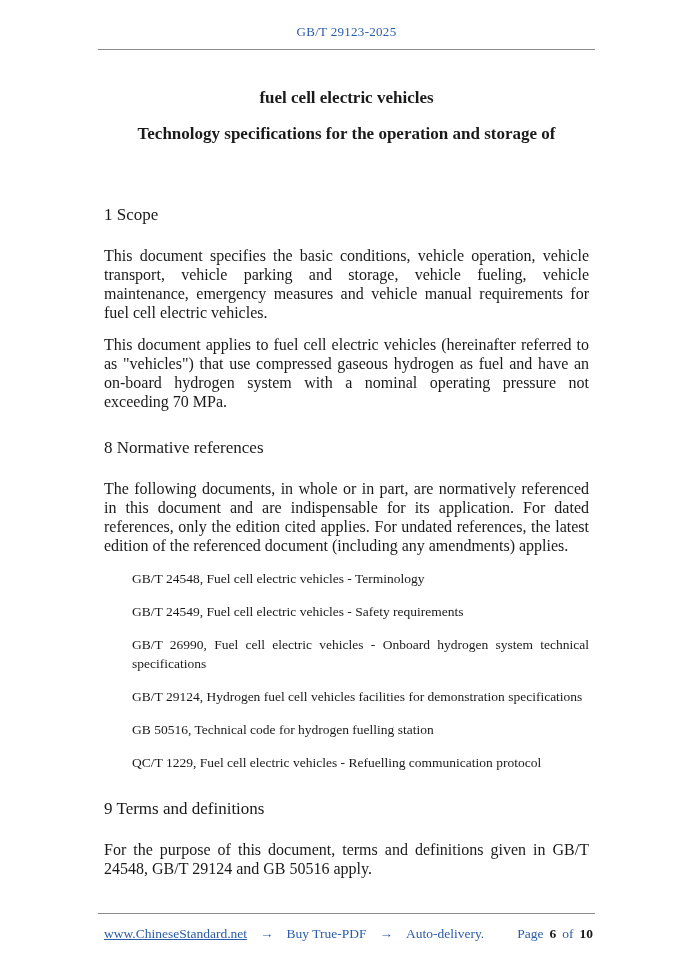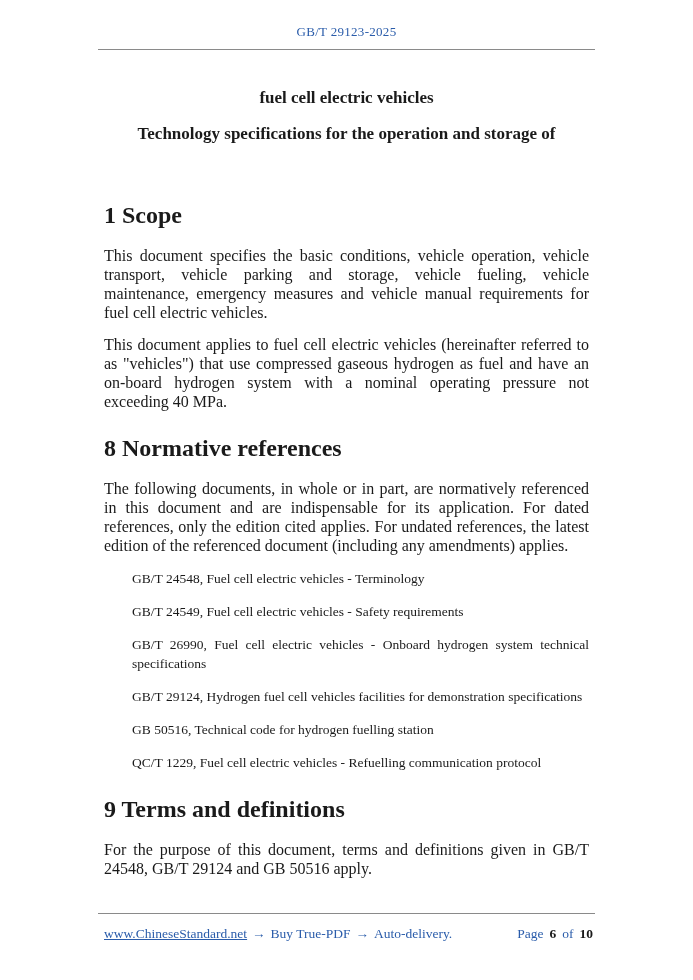--- a/index.html
+++ b/index.html
@@ -34,22 +34,22 @@
   .content { padding: 0 104px; }
   .doc-title {
     margin: 30px 0 0 0;
     font-size: 17px;
     font-weight: bold;
     text-align: center;
     line-height: 36px;
   }
   .title-line { display: block; }
   h2.section-heading {
-    font-size: 24px;
-    font-weight: bold;
+    font-size: 17px;
+    font-weight: normal;
     margin: 52px 0 20px 0;
     line-height: 22px;
   }
   h2.section-heading.tight { margin-top: 26px; }
   p.body-text {
     font-size: 16px;
     line-height: 19px;
     text-align: justify;
     margin: 13px 0;
   }
@@ -67,21 +67,21 @@
   }
   .footer-rule { border-bottom: 1px solid var(--rule-gray); height: 0; }
   .footer-row {
     display: flex;
     justify-content: space-between;
     align-items: baseline;
     padding-top: 12px;
     font-size: 13.5px;
     color: var(--accent-blue);
   }
-  .footer-left { display: flex; gap: 5px; align-items: baseline; padding-left: 6px; }
+  .footer-left { display: flex; gap: 13px; align-items: baseline; padding-left: 6px; }
   .footer-link {
     color: var(--accent-blue);
     text-decoration: underline;
     cursor: pointer;
   }
   .arrow { color: var(--accent-blue); }
   .footer-right { display: flex; gap: 6px; align-items: baseline; padding-right: 2px; }
   .page-num { color: var(--text-black); font-weight: bold; }
 </style>
 </head>
@@ -96,21 +96,21 @@
 
   <div class="content">
 
     <h1 class="doc-title">
       <span class="title-line">fuel cell electric vehicles</span>
       <span class="title-line">Technology specifications for the operation and storage of</span>
     </h1>
 
     <h2 class="section-heading">1 Scope</h2>
     <p class="body-text">This document specifies the basic conditions, vehicle operation, vehicle transport, vehicle parking and storage, vehicle fueling, vehicle maintenance, emergency measures and vehicle manual requirements for fuel cell electric vehicles.</p>
-    <p class="body-text">This document applies to fuel cell electric vehicles (hereinafter referred to as "vehicles") that use compressed gaseous hydrogen as fuel and have an on-board hydrogen system with a nominal operating pressure not exceeding 40 MPa.</p>
+    <p class="body-text">This document applies to fuel cell electric vehicles (hereinafter referred to as "vehicles") that use compressed gaseous hydrogen as fuel and have an on-board hydrogen system with a nominal operating pressure not exceeding 70 MPa.</p>
 
     <h2 class="section-heading tight">8 Normative references</h2>
     <p class="body-text">The following documents, in whole or in part, are normatively referenced in this document and are indispensable for its application. For dated references, only the edition cited applies. For undated references, the latest edition of the referenced document (including any amendments) applies.</p>
     <p class="ref-item">GB/T 24548, Fuel cell electric vehicles - Terminology</p>
     <p class="ref-item">GB/T 24549, Fuel cell electric vehicles - Safety requirements</p>
     <p class="ref-item">GB/T 26990, Fuel cell electric vehicles - Onboard hydrogen system technical specifications</p>
     <p class="ref-item">GB/T 29124, Hydrogen fuel cell vehicles facilities for demonstration specifications</p>
     <p class="ref-item">GB 50516, Technical code for hydrogen fuelling station</p>
     <p class="ref-item">QC/T 1229, Fuel cell electric vehicles - Refuelling communication protocol</p>
 

